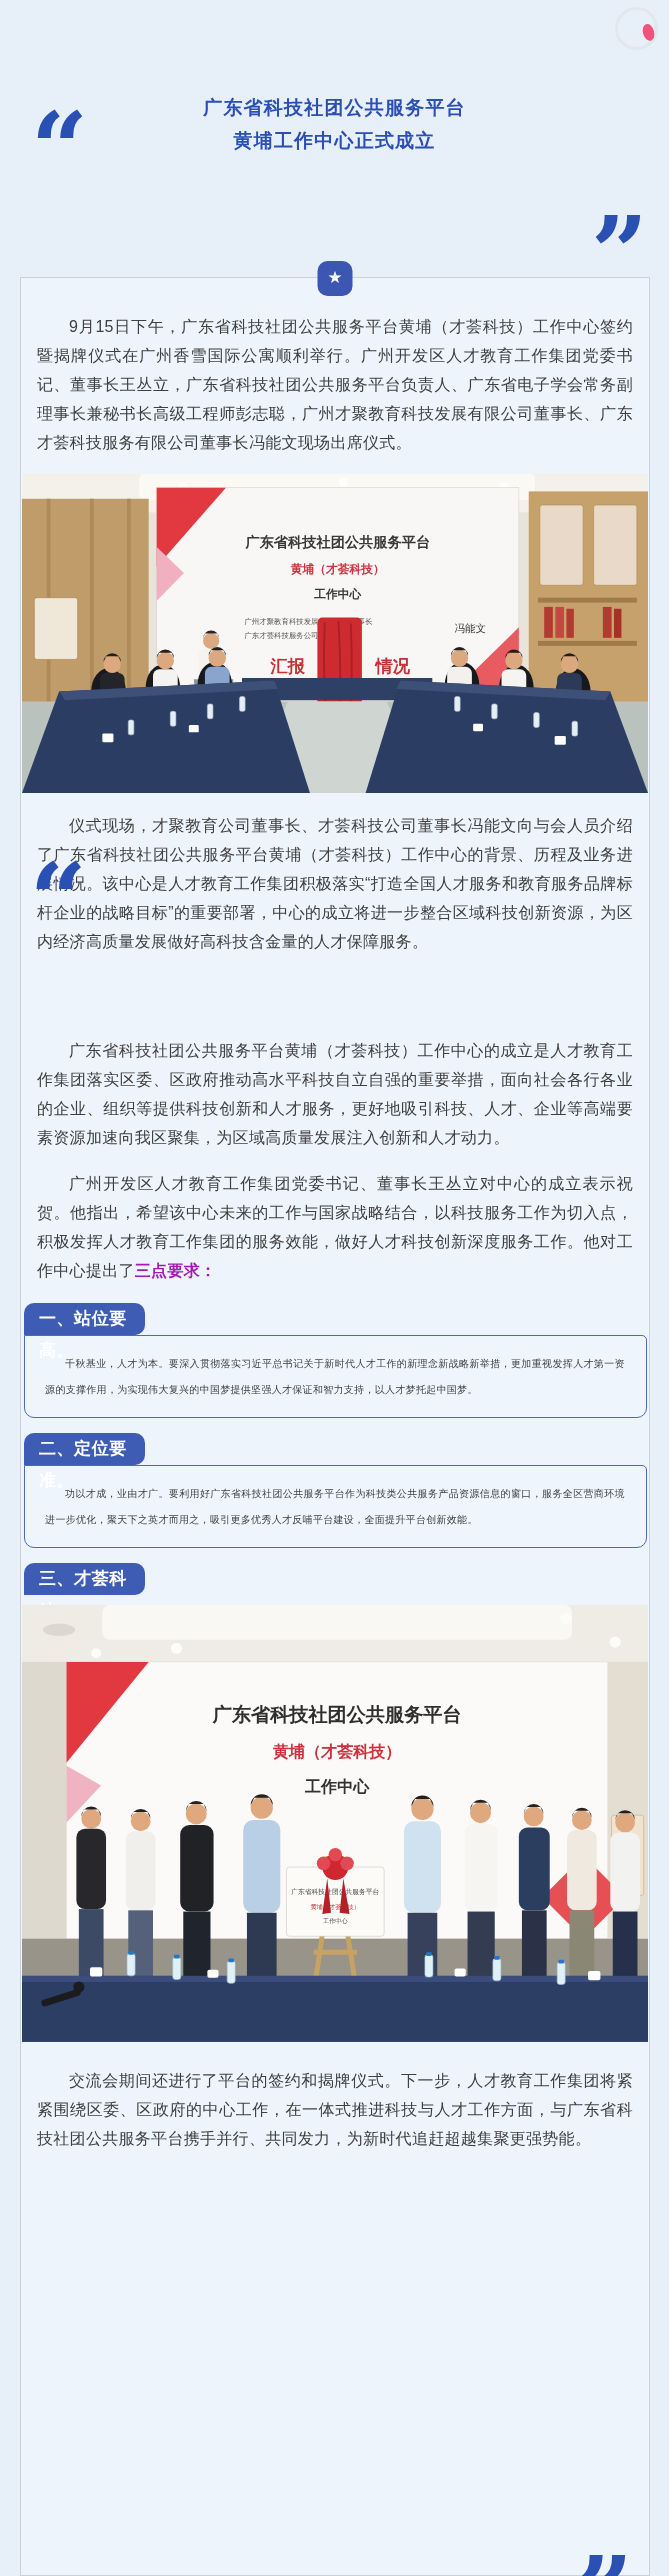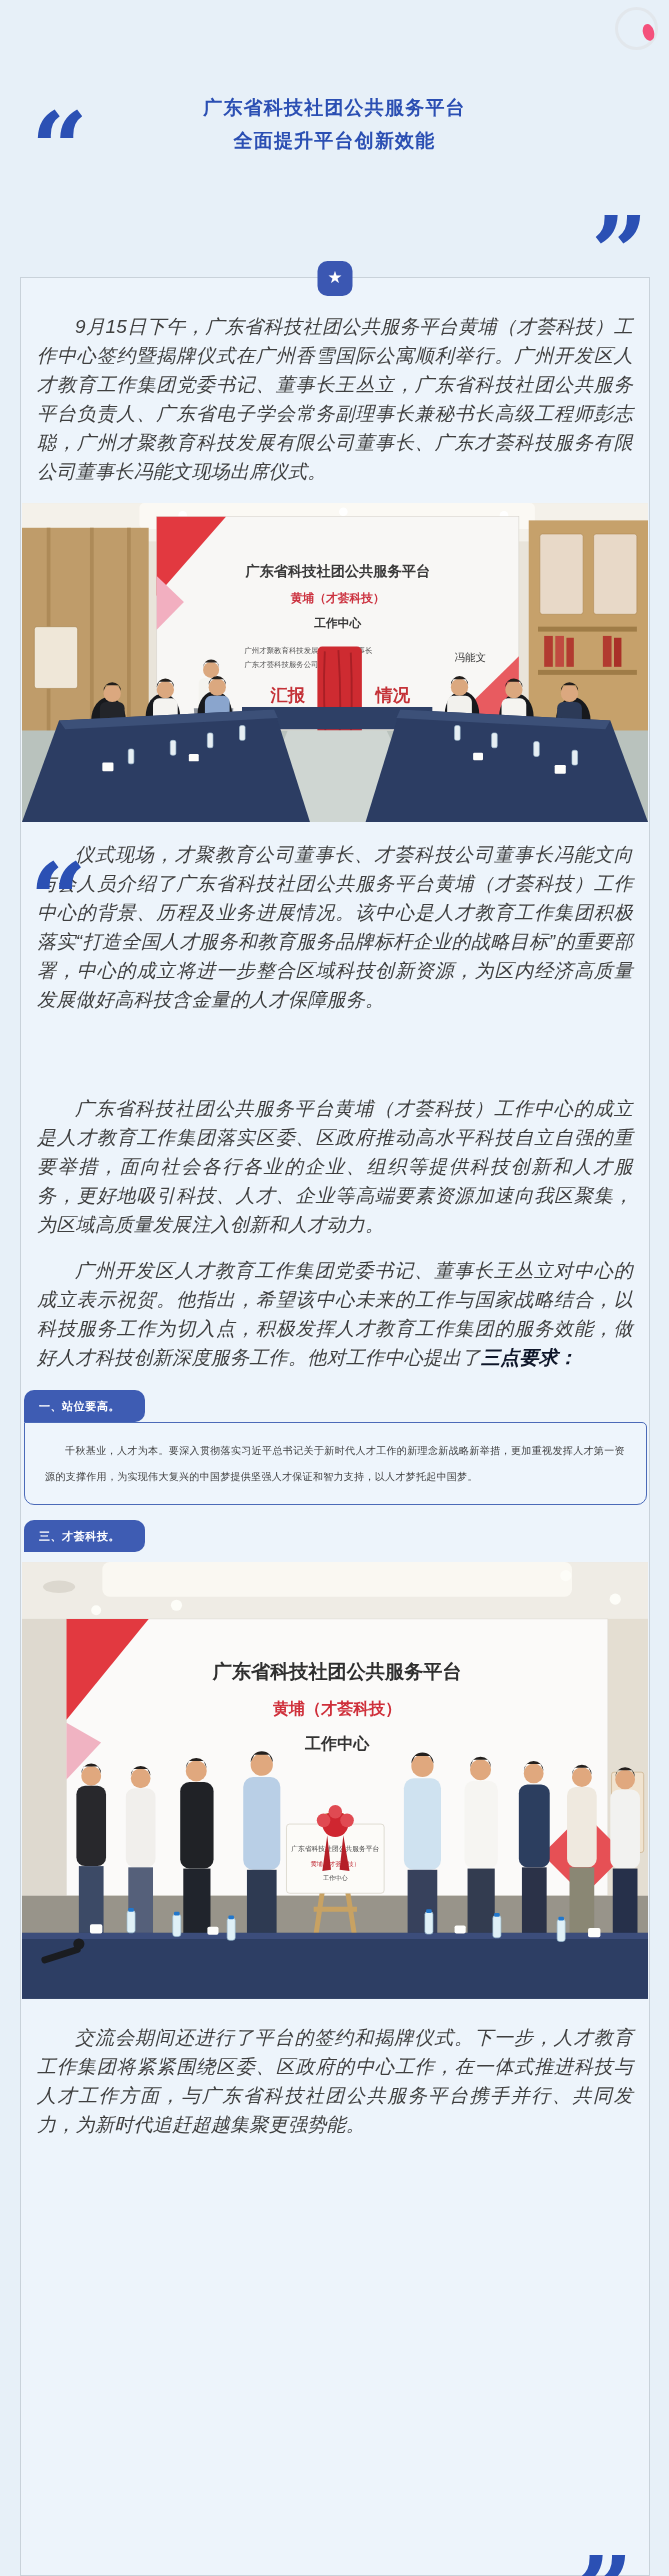--- a/index.html
+++ b/index.html
@@ -35,57 +35,57 @@
     background:#edf4fb;border:0.6px solid #c9d2da;
   }
   .badge{
     position:absolute;left:50%;top:-16.7px;transform:translateX(-50%);
     width:35px;height:35px;border-radius:10px;background:#3b57b2;
     display:flex;align-items:center;justify-content:center;
   }
   .badge .star{color:#ffffff;font-size:16.7px;line-height:1;}
   .para{
     margin:17.3px 16px 0;text-indent:2em;text-align:justify;
-    color:#3f3f3f;font-size:19px;line-height:29px;letter-spacing:0.3px;font-style:italic;
+    color:#3f3f3f;font-size:16px;line-height:29px;letter-spacing:0.3px;
   }
   .p1{margin-top:34px;}
   .p2{margin-top:80px;}
   .p6{margin-top:24px;}
-  .hl{color:#0f172a;font-weight:700;}
+  .hl{color:#a21caf;font-weight:700;}
   .photo{display:block;margin:17.3px 1.2px 0;background:#ffffff;}
   .photo2{margin-top:10px;}
   .q-mid{left:8.7px;top:621px;}
   .q-end{right:16px;top:2314px;}
   
   .req{margin:15px 2.5px 0;}
   .req-1{margin-top:18.5px;}
   .ribbon{
     width:106px;height:32px;line-height:32px;padding-left:15.4px;
-    background:#3e5cb3;color:#ffffff;font-size:11px;font-weight:700;letter-spacing:0.6px;
+    background:#3e5cb3;color:#ffffff;font-size:17px;font-weight:700;letter-spacing:0.6px;
     border-radius:10px 10px 10px 0;
   }
   .reqbox{
     border:0.9px solid #4b6ab8;border-radius:0 5px 10px 10px;background:#eef5fc;
     padding:7.4px 13.6px;box-sizing:border-box;
   }
   .reqtext{
     margin:7px;text-indent:2em;text-align:justify;
     color:#3f3f3f;font-size:10px;line-height:26px;letter-spacing:0.3px;
   }
   
   .photo text{font-family:"Liberation Sans","DejaVu Sans",sans-serif;}
 </style>
 </head>
 <body>
 
 <div class="hero">
   <div class="q q-open-hero">“</div>
   <div class="deco-circle"></div>
   <div class="deco-dot"></div>
-  <h1 class="hero-title"><span>广东省科技社团公共服务平台</span><br><span>全面提升平台创新效能</span></h1>
+  <h1 class="hero-title"><span>广东省科技社团公共服务平台</span><br><span>黄埔工作中心正式成立</span></h1>
   <div class="q q-close-hero">”</div>
 </div>
 
 <div class="card">
   <div class="badge">
     <span class="star">★</span>
   </div>
 
   <p class="para p1">9月15日下午，广东省科技社团公共服务平台黄埔（才荟科技）工作中心签约暨揭牌仪式在广州香雪国际公寓顺利举行。广州开发区人才教育工作集团党委书记、董事长王丛立，广东省科技社团公共服务平台负责人、广东省电子学会常务副理事长兼秘书长高级工程师彭志聪，广州才聚教育科技发展有限公司董事长、广东才荟科技服务有限公司董事长冯能文现场出席仪式。</p>
 
@@ -200,20 +200,26 @@
   <p class="para p2">广东省科技社团公共服务平台黄埔（才荟科技）工作中心的成立是人才教育工作集团落实区委、区政府推动高水平科技自立自强的重要举措，面向社会各行各业的企业、组织等提供科技创新和人才服务，更好地吸引科技、人才、企业等高端要素资源加速向我区聚集，为区域高质量发展注入创新和人才动力。</p>
   <p class="para p5"><span>广州开发区人才教育工作集团党委书记、董事长王丛立对中心的成立表示祝贺。他指出，希望该中心未来的工作与国家战略结合，以科技服务工作为切入点，积极发挥人才教育工作集团的服务效能，做好人才科技创新深度服务工作。他对工作中心提出了</span><span class="hl">三点要求：</span></p>
 
   <section class="req req-1">
     <div class="ribbon">一、站位要高。</div>
     <div class="reqbox">
       <p class="reqtext">千秋基业，人才为本。要深入贯彻落实习近平总书记关于新时代人才工作的新理念新战略新举措，更加重视发挥人才第一资源的支撑作用，为实现伟大复兴的中国梦提供坚强人才保证和智力支持，以人才梦托起中国梦。</p>
     </div>
   </section>
 
+  <section class="req req-2">
+    <div class="ribbon">二、定位要准。</div>
+    <div class="reqbox">
+      <p class="reqtext">功以才成，业由才广。要利用好广东省科技社团公共服务平台作为科技类公共服务产品资源信息的窗口，服务全区营商环境进一步优化，聚天下之英才而用之，吸引更多优秀人才反哺平台建设，全面提升平台创新效能。</p>
+    </div>
+  </section>
 
   <section class="req req-3">
     <div class="ribbon">三、才荟科技。</div>
   </section>
 
   <svg class="photo photo2" width="626" height="437" viewBox="0 0 1013 707">
     <rect x="0" y="0" width="1013" height="707" fill="#e8e4da"></rect>
     <g>
       <rect x="0" y="0" width="1013" height="92" fill="#efece5"></rect>
       <rect x="130" y="0" width="760" height="56" rx="12" fill="#faf8f2"></rect>

